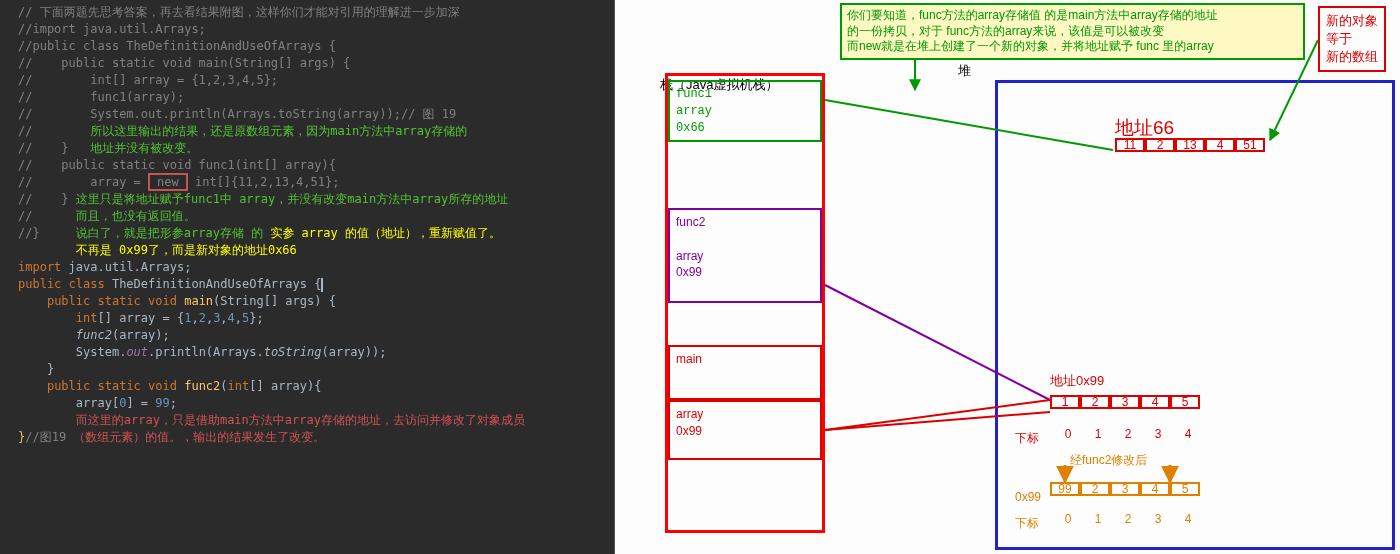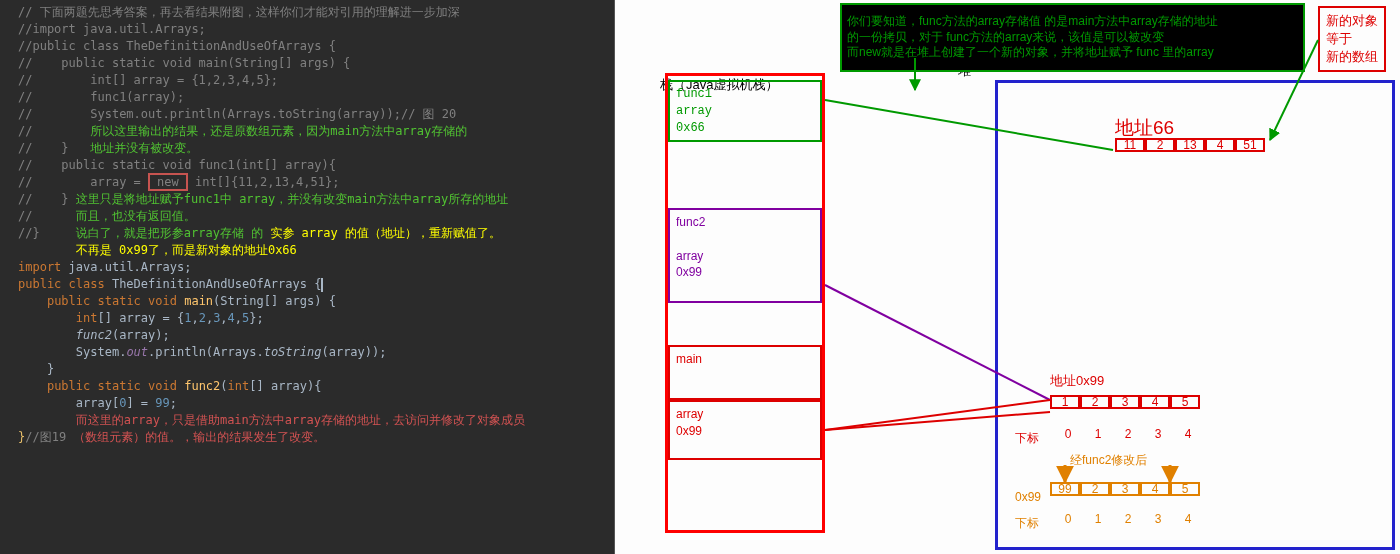--- a/index.html
+++ b/index.html
@@ -18,21 +18,21 @@
   .c-brightgreen { color:#51c332; }
   .c-cmtred { color:#d25252; }
   .c-cmtyel { color:#ffff00; }
   .newbox { border:2px solid #c75450; padding:0 7px; }
   .caret { border:1px solid #a9b7c6; width:2px; display:inline-block; height:14px; vertical-align:middle;}
 
   
   .diagram { flex:1; position:relative; background:#fdfdfd; font-family:Arial, sans-serif; }
   .diagram div { position:absolute; }
   .dlabel { font-size:13px; color:#000; }
-  .noteGreen { border:2px solid #009900; color:#009900; font-size:12px; padding:9px 5px; line-height:1.3; background:#000000;}
+  .noteGreen { border:2px solid #009900; color:#009900; font-size:12px; padding:3px 5px; line-height:1.3; background:#fef9c3;}
   .noteRed  { border:2px solid #d00; color:#d00; font-size:13px; padding:4px 6px; }
   .heap { border:3px solid #2222cc; }
   .stack { border:3px solid #ff0000; }
   .frame { border:2px solid; font-size:12px; padding:4px 6px; line-height:1.4; }
   .frame.green  { border-color:#009900; color:#009900; }
   .frame.purple { border-color:#8000a0; color:#8000a0; }
   .frame.red    { border-color:#d00; color:#d00; }
   .cells { display:flex; }
   .cells span { border:2px solid; width:30px; height:14px; display:flex; align-items:center; justify-content:center; font-size:12px; }
   .cells.red span { border-color:#d00; color:#d00; }
@@ -46,21 +46,21 @@
 <body>
 
 <div class="editor">
   <div id="codeLines">
       <div class="ln"><div class="gut"></div><div class="code"><span class="c-grey">// 下面两题先思考答案，再去看结果附图，这样你们才能对引用的理解进一步加深</span></div></div>
       <div class="ln"><div class="gut"></div><div class="code"><span class="c-grey">//import java.util.Arrays;</span></div></div>
       <div class="ln"><div class="gut"></div><div class="code"><span class="c-grey">//public class TheDefinitionAndUseOfArrays {</span></div></div>
       <div class="ln"><div class="gut"></div><div class="code"><span class="c-grey">//    public static void main(String[] args) {</span></div></div>
       <div class="ln"><div class="gut"></div><div class="code"><span class="c-grey">//        int[] array = {1,2,3,4,5};</span></div></div>
       <div class="ln"><div class="gut"></div><div class="code"><span class="c-grey">//        func1(array);</span></div></div>
-      <div class="ln"><div class="gut"></div><div class="code"><span class="c-grey">//        System.out.println(Arrays.toString(array));// 图 20</span></div></div>
+      <div class="ln"><div class="gut"></div><div class="code"><span class="c-grey">//        System.out.println(Arrays.toString(array));// 图 19</span></div></div>
       <div class="ln"><div class="gut"></div><div class="code"><span class="c-grey">//        </span><span class="c-brightgreen">所以这里输出的结果，还是原数组元素，因为main方法中array存储的</span></div></div>
       <div class="ln"><div class="gut"></div><div class="code"><span class="c-grey">//    }   </span><span class="c-brightgreen">地址并没有被改变。</span></div></div>
       <div class="ln"><div class="gut"></div><div class="code"><span class="c-grey">//    public static void func1(int[] array){</span></div></div>
       <div class="ln"><div class="gut"></div><div class="code"><span class="c-grey">//        array = </span><span class="newbox c-grey">new</span><span class="c-grey"> int[]{11,2,13,4,51};</span></div></div>
       <div class="ln"><div class="gut"></div><div class="code"><span class="c-grey">//    } </span><span class="c-brightgreen">这里只是将地址赋予func1中 array，并没有改变main方法中array所存的地址</span></div></div>
       <div class="ln"><div class="gut"></div><div class="code"><span class="c-grey">//      </span><span class="c-brightgreen">而且，也没有返回值。</span></div></div>
       <div class="ln"><div class="gut"></div><div class="code"><span class="c-grey">//}     </span><span class="c-brightgreen">说白了，就是把形参array存储 的</span><span class="c-cmtyel"> 实参 array 的值（地址），重新赋值了。</span></div></div>
       <div class="ln"><div class="gut"></div><div class="code"><span class="c-grey">        </span><span class="c-cmtyel">不再是 0x99了，而是新对象的地址0x66</span></div></div>
       <div class="ln"><div class="gut"></div><div class="code"><span class="c-orange">import </span><span class="c-white">java.util.Arrays;</span></div></div>
       <div class="ln"><div class="gut"></div><div class="code"><span class="c-orange">public class </span><span class="c-white">TheDefinitionAndUseOfArrays </span><span class="c-white">{</span><span class="caret"></span></div></div>

